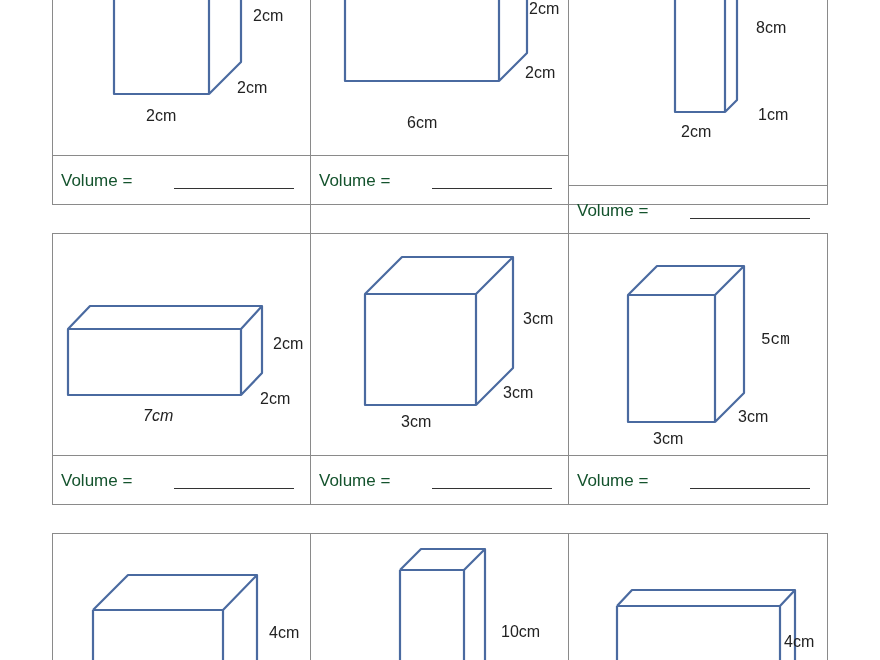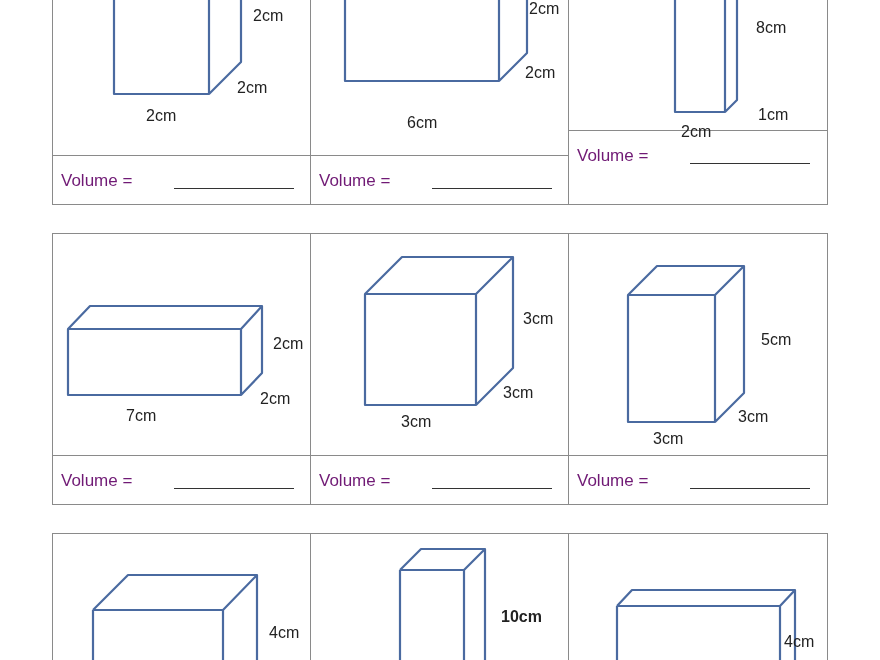--- a/index.html
+++ b/index.html
@@ -4,21 +4,21 @@
 <style>
   html, body { margin: 0; padding: 0; background: #ffffff; }
   body { width: 880px; height: 660px; position: relative; overflow: hidden;
          font-family: "Liberation Sans", "DejaVu Sans", sans-serif; color: #222; }
   .grid { position: absolute; left: 52px; width: 776px; border: 1px solid #8a8a8a; box-sizing: border-box; }
   .row { display: flex; }
   .cell { position: relative; width: 259px; border-right: 1px solid #8a8a8a; box-sizing: border-box; }
   .cell:last-child { border-right: none; }
   .fig { position: relative; border-bottom: 1px solid #8a8a8a; box-sizing: border-box; }
   .fig svg { position: absolute; left: 0; top: 0; overflow: visible; }
-  .vol { height: 49px; display: flex; align-items: center; padding-left: 8px; font-size: 17px; color: #701a75; gap: 36px; }
+  .vol { height: 49px; display: flex; align-items: center; padding-left: 8px; font-size: 17px; color: #14532d; gap: 36px; }
   .vol .blank { display: inline-block; width: 120px; border-bottom: 1px solid #333; margin-left: 6px; height: 16px; }
   .lbl { position: absolute; font-size: 16px; color: #222; white-space: nowrap; }
   .shape { fill: none; stroke: #4a6aa0; stroke-width: 2.2; stroke-linejoin: round; }
 </style>
 </head>
 <body>
 
 <div class="grid" style="top:-2px; height:207px;">
   <div class="row">
     <div class="cell">
@@ -43,21 +43,21 @@
         <span class="lbl" style="left:218px;top:1px;">2cm</span>
         <span class="lbl" style="left:214px;top:65px;">2cm</span>
         <span class="lbl" style="left:96px;top:91px;margin-top:24px;">6cm</span>
       </div>
       <div class="vol">
         <span>Volume =</span>
         <span class="blank"></span>
       </div>
     </div>
     <div class="cell">
-      <div class="fig" style="height:132px;">
+      <div class="fig" style="height:187px;">
         <svg width="259" height="157">
           <path class="shape" d="M106,0 L106,113 L156,113 L156,0 M156,113 L168,101 L168,0"></path>
         </svg>
         <span class="lbl" style="left:187px;top:20px;">8cm</span>
         <span class="lbl" style="left:189px;top:107px;">1cm</span>
         <span class="lbl" style="left:112px;top:124px;">2cm</span>
       </div>
       <div class="vol">
         <span>Volume =</span>
         <span class="blank"></span>
@@ -68,21 +68,21 @@
 
 <div class="grid" style="top:233px; height:272px;">
   <div class="row">
     <div class="cell">
       <div class="fig" style="height:222px;">
         <svg width="259" height="222">
           <path class="shape" d="M15,95 L188,95 L188,161 L15,161 Z M15,95 L37,72 L209,72 L188,95 M209,72 L209,139 L188,161"></path>
         </svg>
         <span class="lbl" style="left:220px;top:101px;">2cm</span>
         <span class="lbl" style="left:207px;top:156px;">2cm</span>
-        <span class="lbl" style="left:73px;top:173px;">7cm</span>
+        <span class="lbl" style="left:90px;top:173px;font-style:italic;">7cm</span>
       </div>
       <div class="vol">
         <span>Volume =</span>
         <span class="blank"></span>
       </div>
     </div>
     <div class="cell">
       <div class="fig" style="height:222px;">
         <svg width="259" height="222">
           <path class="shape" d="M54,60 L165,60 L165,171 L54,171 Z M54,60 L91,23 L202,23 L165,60 M202,23 L202,134 L165,171"></path>
@@ -94,21 +94,21 @@
       <div class="vol">
         <span>Volume =</span>
         <span class="blank"></span>
       </div>
     </div>
     <div class="cell">
       <div class="fig" style="height:222px;">
         <svg width="259" height="222">
           <path class="shape" d="M59,61 L146,61 L146,188 L59,188 Z M59,61 L88,32 L175,32 L146,61 M175,32 L175,159 L146,188"></path>
         </svg>
-        <span class="lbl" style="left:192px;top:97px;">5cm</span>
+        <span class="lbl" style="left:192px;top:97px;font-family:Liberation Mono, monospace;">5cm</span>
         <span class="lbl" style="left:169px;top:174px;">3cm</span>
         <span class="lbl" style="left:84px;top:196px;">3cm</span>
       </div>
       <div class="vol">
         <span>Volume =</span>
         <span class="blank"></span>
       </div>
     </div>
   </div>
 </div>
@@ -121,21 +121,21 @@
           <path class="shape" d="M40,76 L170,76 L170,200 M40,76 L40,200 M40,76 L75,41 L204,41 L170,76 M204,41 L204,200"></path>
         </svg>
         <span class="lbl" style="left:216px;top:90px;">4cm</span>
       </div>
     </div>
     <div class="cell">
       <div class="fig" style="height:200px; border-bottom:none;">
         <svg width="259" height="200">
           <path class="shape" d="M89,36 L153,36 L153,200 M89,36 L89,200 M89,36 L110,15 L174,15 L153,36 M174,15 L174,200"></path>
         </svg>
-        <span class="lbl" style="left:190px;top:74px;font-weight:bold;">10cm</span>
+        <span class="lbl" style="left:190px;top:89px;">10cm</span>
       </div>
     </div>
     <div class="cell">
       <div class="fig" style="height:200px; border-bottom:none;">
         <svg width="259" height="200">
           <path class="shape" d="M48,72 L211,72 L211,200 M48,72 L48,200 M48,72 L63,56 L226,56 L211,72 M226,56 L226,200"></path>
         </svg>
         <span class="lbl" style="left:215px;top:99px;">4cm</span>
       </div>
     </div>

